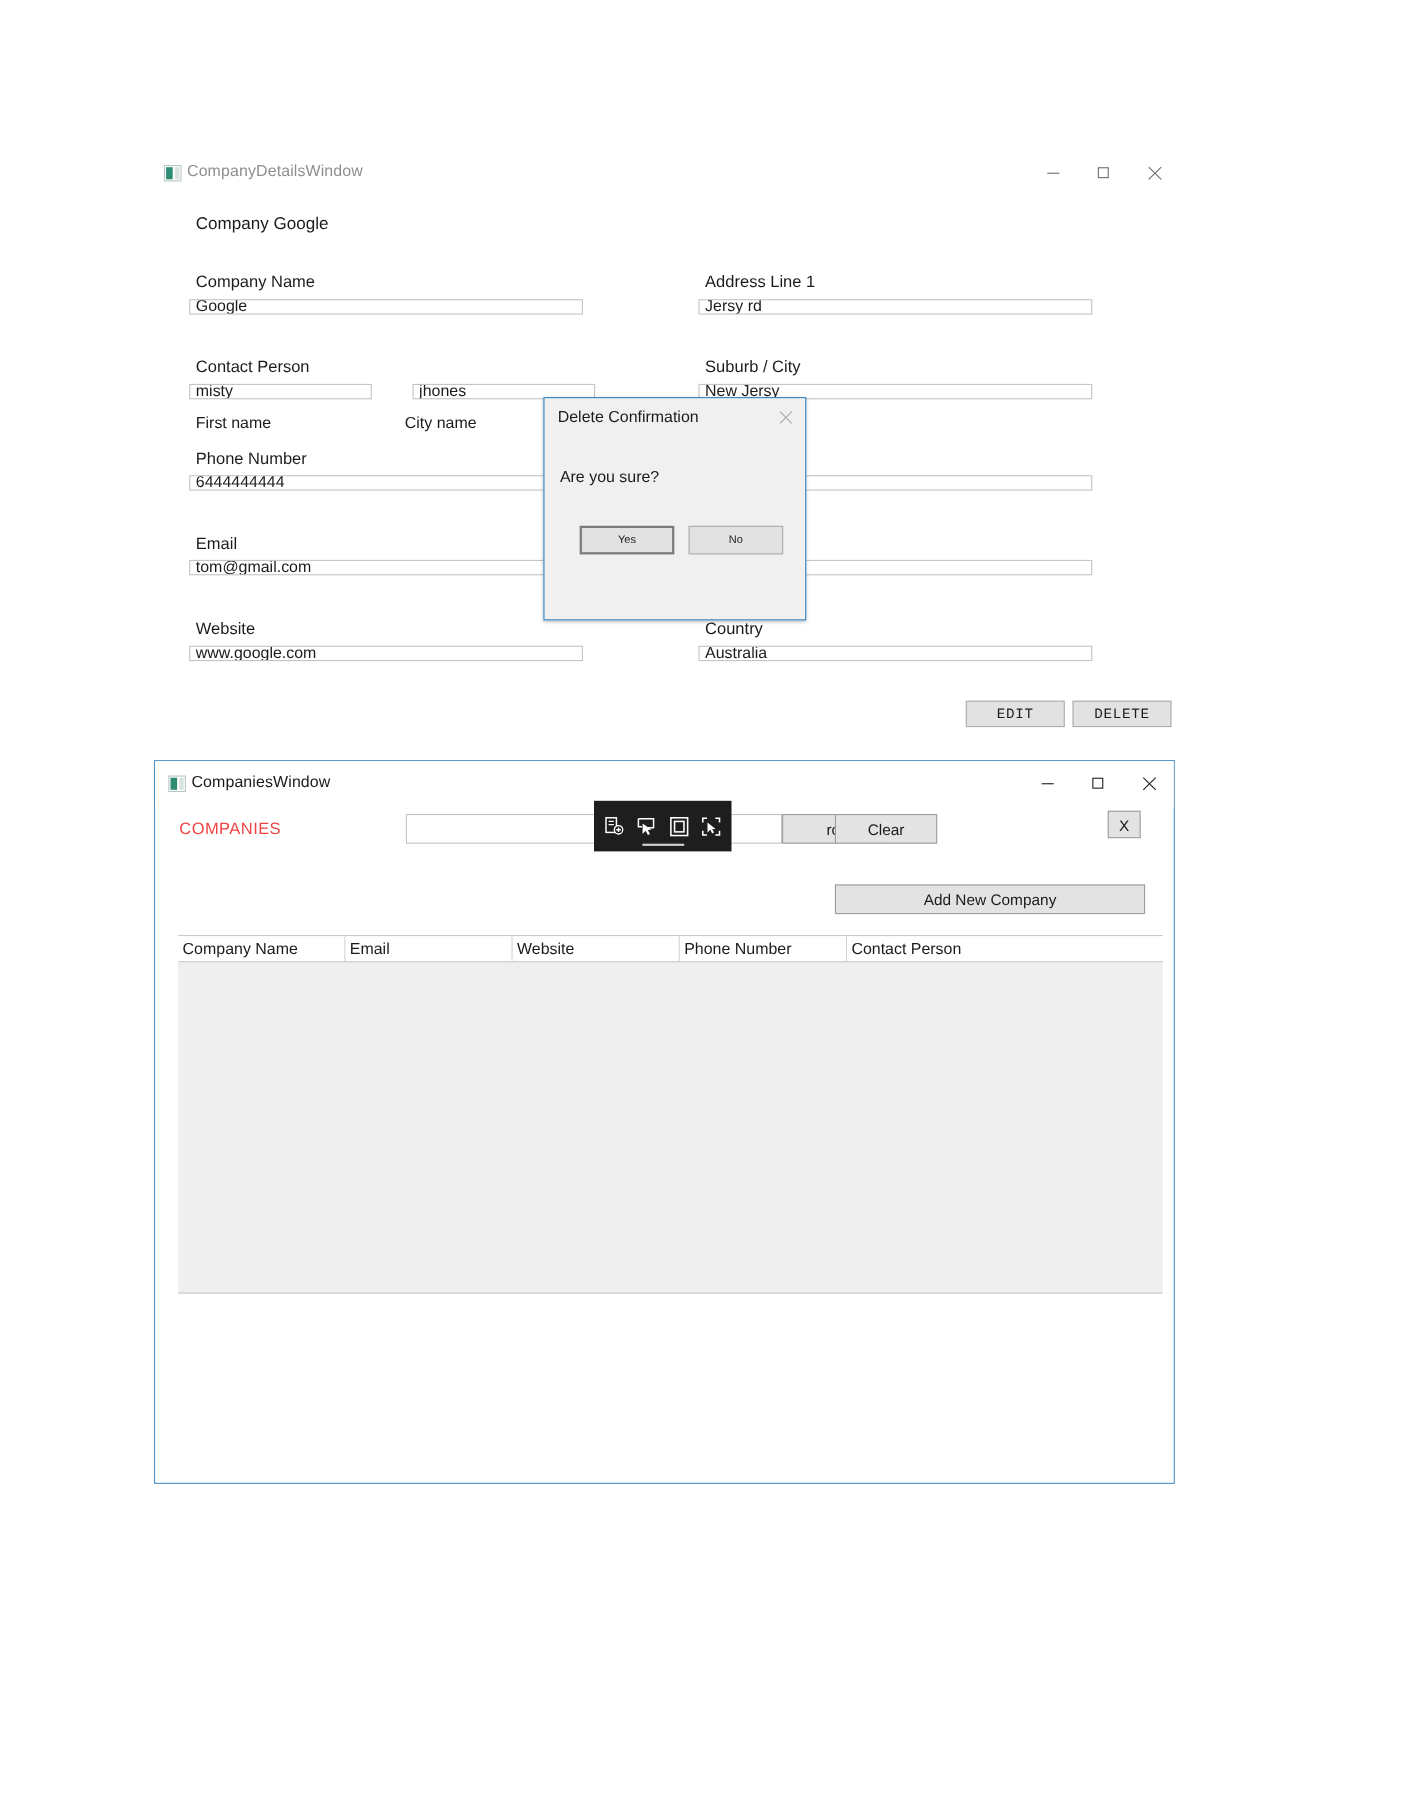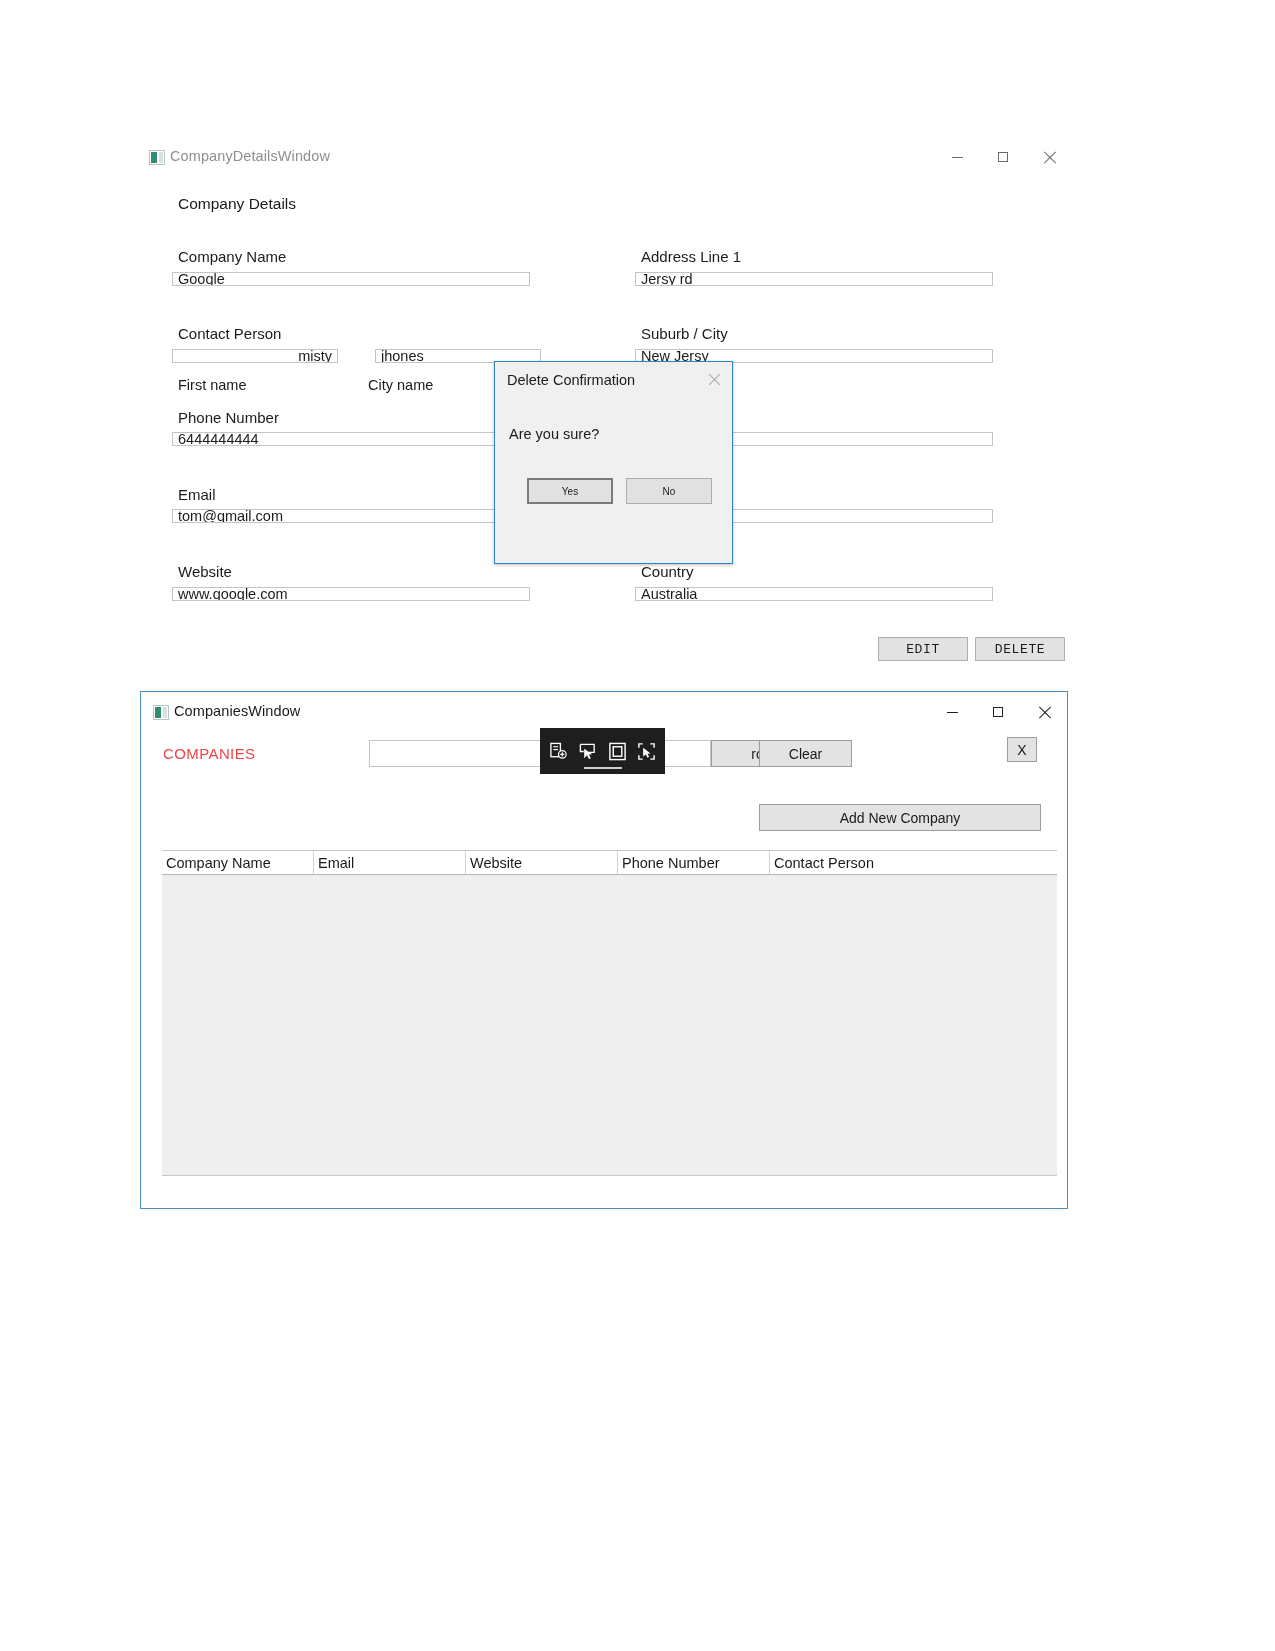--- a/index.html
+++ b/index.html
@@ -227,21 +227,21 @@
     cursor: default;
   }
   .dlgbtn.default { border: 2px solid #7a7a7a; }
 
   
   .win-companies {
     position: absolute;
     left: 140px;
     top: 691px;
     width: 928px;
-    height: 518px;
+    height: 658px;
     background: #ffffff;
     border: 1px solid #4a90c4;
     box-sizing: border-box;
   }
   .companies-label {
     position: absolute;
     left: 22px;
     top: 53px;
     font-size: 15px;
     color: #ef4444;
@@ -355,30 +355,30 @@
         </div>
       <div class="wbtn">
           <span class="glyph-max"></span>
         </div>
       <div class="wbtn">
           <span class="glyph-close"></span>
         </div>
     </div>
   </div>
 
-  <div class="form-title">Company Details</div>
+  <div class="form-title">Company Google</div>
 
   <div class="field-label" style="left:41px; top:111px;">Company Name</div>
   <input class="tbox" style="left: 35px; top: 135px; width: 358px;" value="Google">
 
   <div class="field-label" style="left:504px; top:111px;">Address Line 1</div>
   <input class="tbox" style="left: 498px; top: 135px; width: 358px;" value="Jersy rd">
 
   <div class="field-label" style="left:41px; top:188px;">Contact Person</div>
-  <input class="tbox" style="left: 35px; top: 212px; width: 166px; text-align: right;" value="misty">
+  <input class="tbox" style="left: 35px; top: 212px; width: 166px;" value="misty">
   <div class="field-sub" style="left:41px; top:240px;">First name</div>
 
   <input class="tbox" style="left: 238px; top: 212px; width: 166px;" value="jhones">
   <div class="field-sub" style="left:231px; top:240px;">City name</div>
 
   <div class="field-label" style="left:504px; top:188px;">Suburb / City</div>
   <input class="tbox" style="left: 498px; top: 212px; width: 358px;" value="New Jersy">
 
   <div class="field-label" style="left:41px; top:272px;">Phone Number</div>
   <input class="tbox" style="left: 35px; top: 295px; width: 358px;" value="6444444444">

